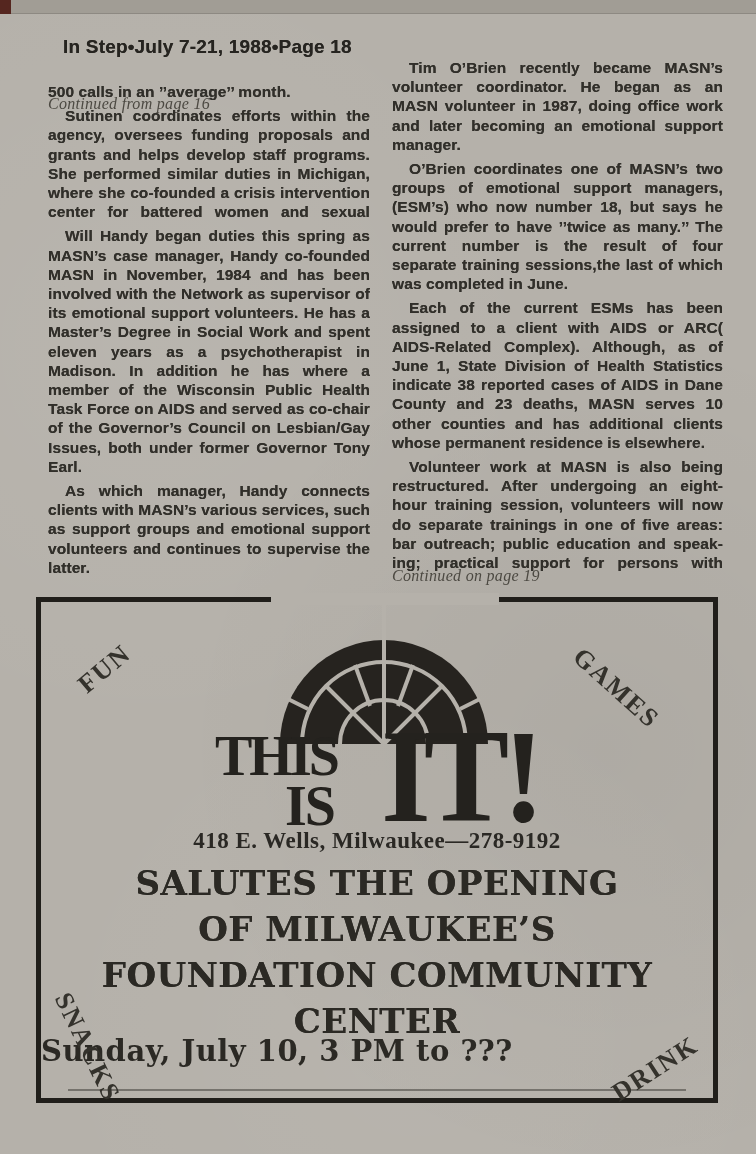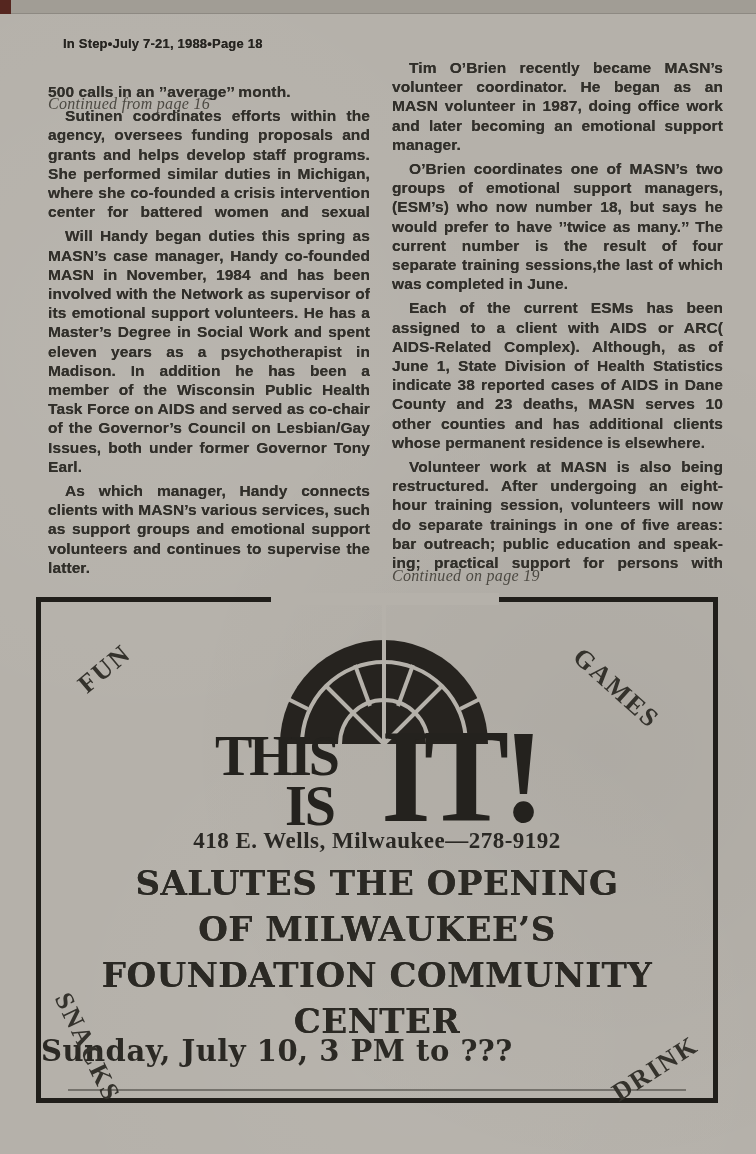--- a/index.html
+++ b/index.html
@@ -9,21 +9,21 @@
     background-image:
       radial-gradient(circle at 20% 30%, rgba(255,255,255,.05), rgba(0,0,0,0) 40%),
       radial-gradient(circle at 80% 65%, rgba(0,0,0,.04), rgba(0,0,0,0) 45%),
       radial-gradient(circle at 55% 90%, rgba(255,255,255,.04), rgba(0,0,0,0) 35%);
     color:#2d2b27;}
   .scan-top{position:absolute;left:0;top:0;width:756px;height:13px;background:#a19d95;
     border-bottom:1px solid rgba(0,0,0,.12);}
   .corner-mark{position:absolute;left:0;top:0;width:11px;height:14px;background:#55261f;}
 
   
-  .hdr{position:absolute;left:63px;top:36px;font-size:13px;font-weight:bold;
+  .hdr{position:absolute;left:63px;top:36px;font-size:19px;font-weight:bold;
     letter-spacing:.2px;color:#262420;text-shadow:0 0 .6px rgba(38,36,32,.8);}
   .cont-note{position:absolute;font-family:"Liberation Serif",serif;font-style:italic;
     font-size:16px;color:#4c4942;letter-spacing:.3px;}
   .cont-from{left:48px;top:59px;margin-top:36px;}
   .cont-on{left:392px;top:567px;width:331px;padding-right:6px;box-sizing:border-box;}
 
   .col{position:absolute;font-size:15.5px;font-weight:700;line-height:19.2px;
     color:#312f2a;text-shadow:0 0 .5px rgba(45,43,38,.85);letter-spacing:.1px;}
   .para{margin:0 0 5px 0;}
   .line{text-align:justify;text-align-last:justify;white-space:normal;}
@@ -86,21 +86,21 @@
         <div class="line">center for battered women and sexual</div>
       </div>
       <div class="para">
         <div class="line indent">Will Handy began duties this spring as</div>
         <div class="line">MASN’s case manager, Handy co-founded</div>
         <div class="line">MASN in November, 1984 and has been</div>
         <div class="line">involved with the Network as supervisor of</div>
         <div class="line">its emotional support volunteers. He has a</div>
         <div class="line">Master’s Degree in Social Work and spent</div>
         <div class="line">eleven years as a psychotherapist in</div>
-        <div class="line">Madison. In addition he has been a</div>
+        <div class="line">Madison. In addition he has where a</div>
         <div class="line">member of the Wisconsin Public Health</div>
         <div class="line">Task Force on AIDS and served as co-chair</div>
         <div class="line">of the Governor’s Council on Lesbian/Gay</div>
         <div class="line">Issues, both under former Governor Tony</div>
         <div class="line last">Earl.</div>
       </div>
       <div class="para">
         <div class="line indent">As which manager, Handy connects</div>
         <div class="line">clients with MASN’s various services, such</div>
         <div class="line">as support groups and emotional support</div>

